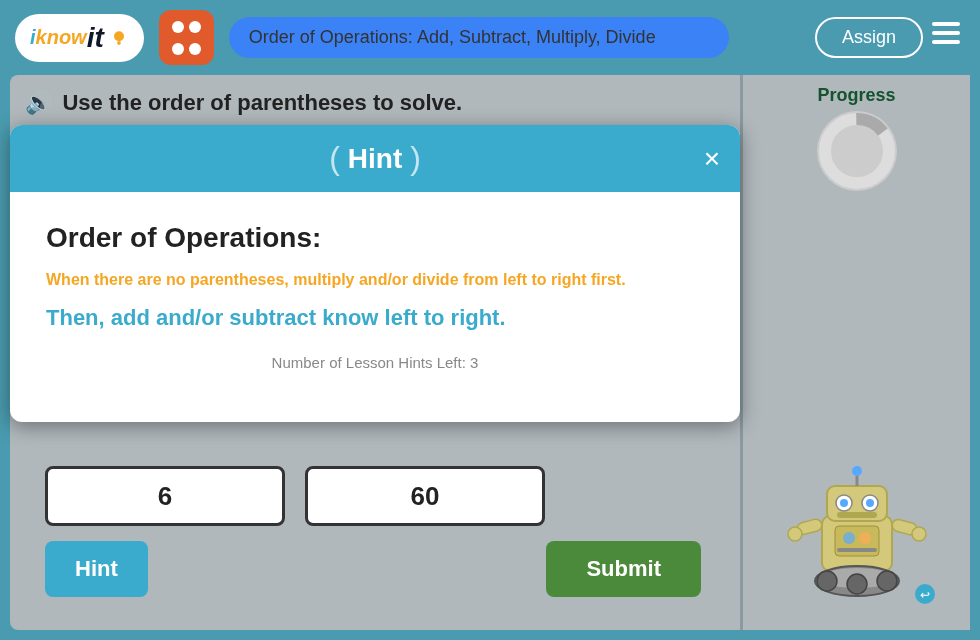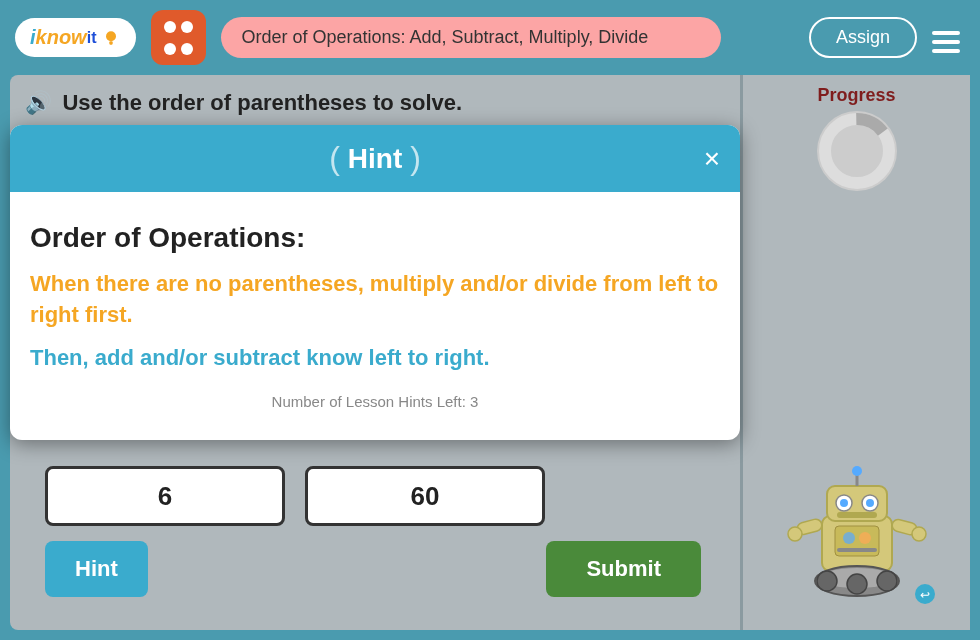--- a/index.html
+++ b/index.html
@@ -35,37 +35,37 @@
       flex-shrink: 0;
     }
     .dice-dot {
       width: 12px;
       height: 12px;
       background: #fff;
       border-radius: 50%;
     }
 
     .lesson-title-box {
-      background: #fca5a5;
+      background: #3b82f6;
       border-radius: 30px;
       padding: 10px 20px;
       flex: 1;
       max-width: 500px;
     }
     .lesson-title {
       font-size: 18px;
       color: #333;
       font-weight: normal;
     }
 
     .header-right {
       margin-left: auto;
       display: flex;
-      align-items: flex-end;
-      gap: 10px;
+      align-items: flex-start;
+      gap: 4px;
     }
     .assign-btn {
       background: transparent;
       border: 2px solid #fff;
       color: #fff;
       border-radius: 25px;
       padding: 8px 25px;
       font-size: 18px;
       cursor: pointer;
       font-weight: normal;
@@ -173,21 +173,21 @@
       background: #b0b8bc;
       border-left: 3px solid #8a9aa0;
       padding: 10px;
       display: flex;
       flex-direction: column;
       align-items: center;
     }
     .progress-label {
       font-size: 18px;
       font-weight: bold;
-      color: #7f1d1d;
+      color: #14532d;
       margin-bottom: 5px;
     }
     .progress-circle {
       width: 80px;
       height: 80px;
       border-radius: 50%;
       background: conic-gradient(#ccc 0deg 360deg);
       margin-bottom: 10px;
       position: relative;
       display: flex;
@@ -248,31 +248,31 @@
       transform: translateY(-50%);
       background: transparent;
       border: none;
       color: #fff;
       font-size: 28px;
       cursor: pointer;
       line-height: 1;
     }
 
     .modal-body {
-      padding: 30px 20px;
+      padding: 30px 36px;
       min-height: 230px;
     }
     .hint-heading {
       font-size: 28px;
       font-weight: bold;
       color: #222;
       margin-bottom: 15px;
     }
     .hint-text-orange {
-      font-size: 22px;
+      font-size: 16px;
       font-weight: bold;
       color: #f5a623;
       line-height: 1.4;
       margin-bottom: 12px;
     }
     .hint-text-blue {
       font-size: 22px;
       font-weight: bold;
       color: #3aabcd;
       line-height: 1.4;
@@ -287,21 +287,21 @@
     
     .logo-container {
       background: #fff;
       border-radius: 35px;
       padding: 8px 15px;
       display: flex;
       align-items: center;
     }
     .logo-i { color: #3aabcd; font-weight: bold; font-size: 20px; font-style: italic; }
     .logo-know { color: #f5a623; font-weight: bold; font-size: 20px; font-style: italic; }
-    .logo-it { color: #1d4ed8; font-weight: bold; font-size: 16px; }
+    .logo-it { color: #0f172a; font-weight: bold; font-size: 28px; font-style: italic; }
     .logo-icon {
       margin-left: 5px;
       width: 20px;
       height: 20px;
     }
 
     
     .robot-container {
       margin-top: auto;
       padding-bottom: 10px;

